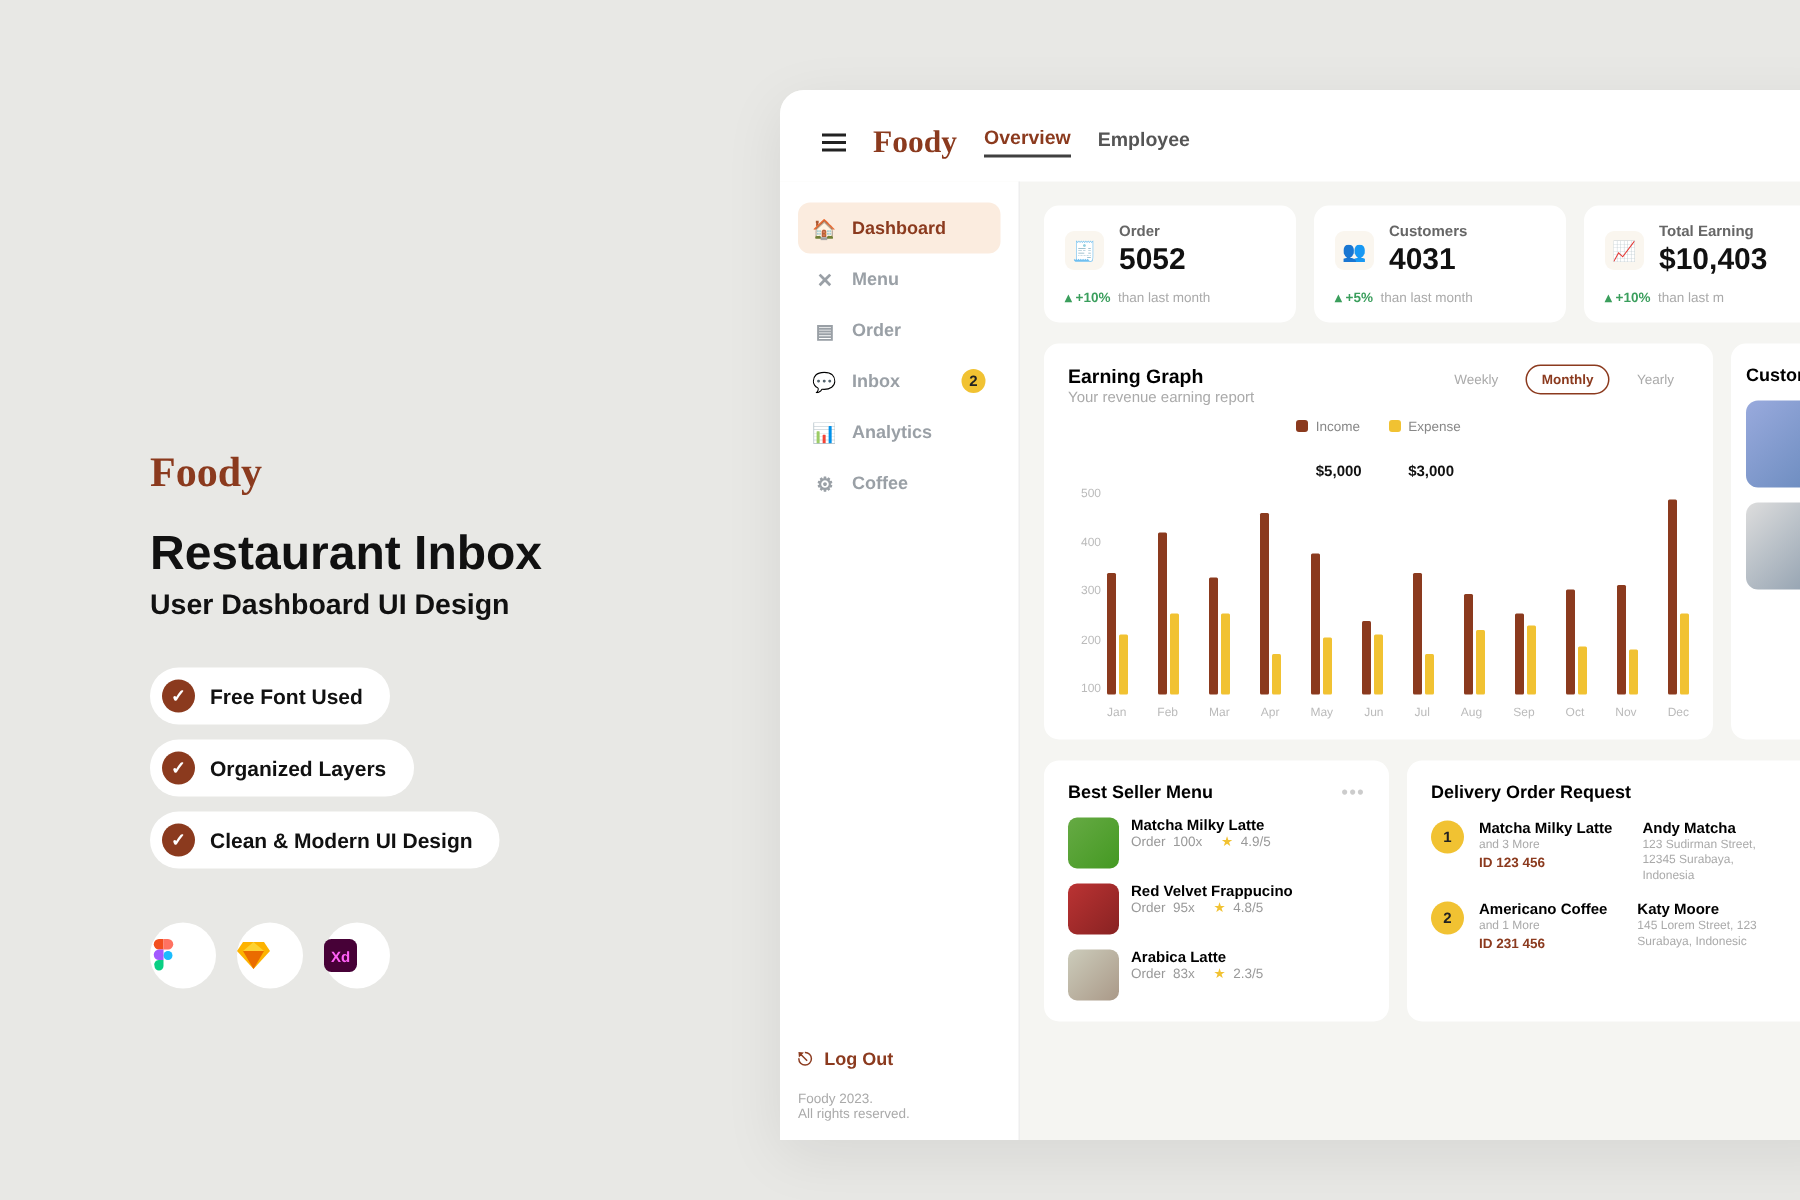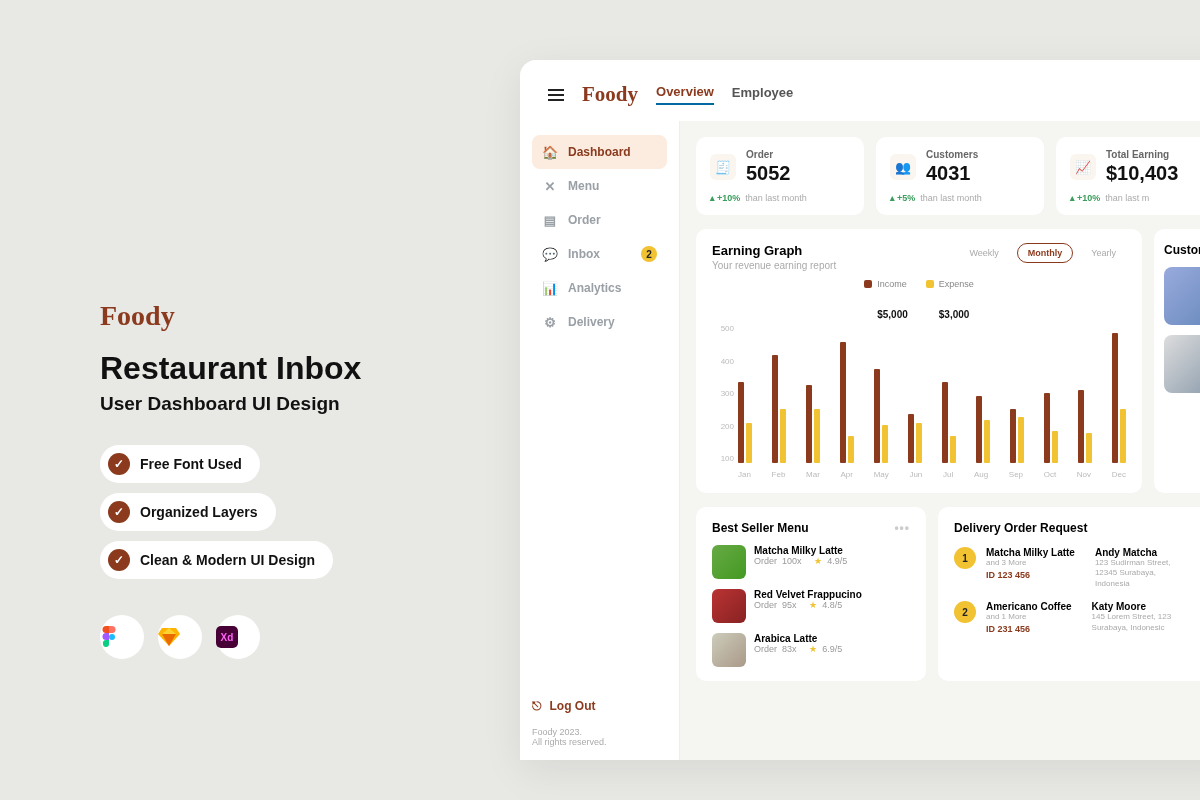--- a/index.html
+++ b/index.html
@@ -15,21 +15,21 @@
 .promo-tools { display: flex; gap: 14px; margin-top: 26px; }
 .tool-circ { width: 44px; height: 44px; border-radius: 50%; background: #fff; display: flex; align-items: center; font-size: 18px; }
 
 
 .win { position: absolute; left: 520px; top: 60px; width: 720px; height: 700px; background: #f5f5f2; border-radius: 16px 0 0 0; box-shadow: 0 10px 40px rgba(0,0,0,.08); overflow: hidden; }
 .topbar { display: flex; align-items: center; gap: 18px; padding: 22px 28px 14px; background:#fff; }
 .hamb { display: flex; flex-direction: column; gap: 3px; width:16px; }
 .hamb span { height: 2px; background: #222; }
 .tb-logo { font-family: Georgia, serif; font-size: 21px; font-weight: bold; color: #8b3a1e; }
 .tab { font-size: 13px; font-weight: 700; color: #555; padding-bottom: 4px; }
-.tab.active { color: #8b3a1e; border-bottom: 2px solid #0369a1; }
+.tab.active { color: #8b3a1e; border-bottom: 2px solid #404040; }
 
 .body { display: flex; height: calc(100% - 60px); }
 .sidebar { width: 160px; background: #fff; padding: 14px 12px; display: flex; flex-direction: column; border-right:1px solid #eee; }
 .sb-item { display: flex; align-items: center; gap: 10px; padding: 9px 10px; border-radius: 8px; font-size: 12px; font-weight: 600; color: #9aa0a6; cursor: pointer; }
 .sb-item.active { background: #fbecdf; color: #8b3a1e; }
 .sb-icon { width: 16px; height: 16px; display: inline-flex; align-items: center; justify-content: center; font-size: 13px; }
 .sb-item.active .sb-icon { color:#8b3a1e; }
 .sb-badge { margin-left: auto; background: #f1c232; color: #222; border-radius: 50%; width: 16px; height: 16px; font-size: 10px; display: flex; align-items: center; justify-content: center; }
 .sb-footer { margin-top: auto; font-size: 9px; color: #aaa; }
 .logout { display: flex; align-items: center; gap: 8px; font-size: 12px; font-weight: 700; color: #8b3a1e; margin-bottom: 14px; cursor: pointer; }
@@ -165,21 +165,21 @@
           <span class="sb-icon">💬</span>
           <span>Inbox</span>
           <span class="sb-badge">2</span>
         </div>
       <div class="sb-item">
           <span class="sb-icon">📊</span>
           <span>Analytics</span>
         </div>
       <div class="sb-item">
           <span class="sb-icon">⚙</span>
-          <span>Delivery</span>
+          <span>Coffee</span>
         </div>
       <div class="sb-footer">
         <div class="logout">
             <span>⎋</span>
             <span>Log Out</span>
           </div>
         <div>Foody 2023.</div>
         <div>All rights reserved.</div>
       </div>
     </div>
@@ -346,21 +346,21 @@
                 <div class="mi-img rv"></div>
                 <div>
                   <div class="mi-name">Red Velvet Frappucino</div>
                   <div class="mi-sub"><span>Order</span><span>95x</span>&nbsp;<span class="star">★</span><span>4.8/5</span></div>
                 </div>
               </div>
               <div class="mi">
                 <div class="mi-img al"></div>
                 <div>
                   <div class="mi-name">Arabica Latte</div>
-                  <div class="mi-sub"><span>Order</span><span>83x</span>&nbsp;<span class="star">★</span><span>6.9/5</span></div>
+                  <div class="mi-sub"><span>Order</span><span>83x</span>&nbsp;<span class="star">★</span><span>2.3/5</span></div>
                 </div>
               </div>
             </div>
         </div>
         <div class="card dor">
           <div class="card-title">
               <span>Delivery Order Request</span>
             </div>
           <div id="dor-list">
               <div class="dor-row">

